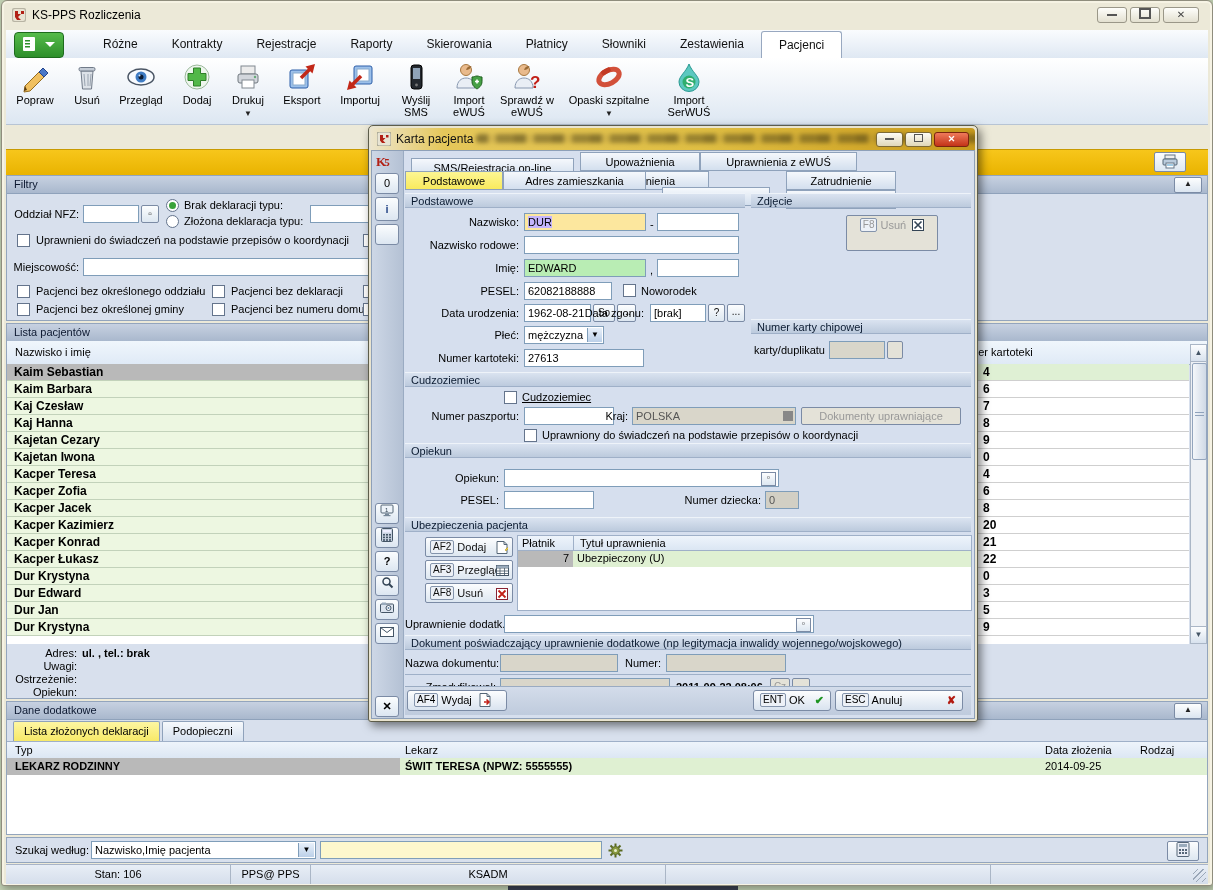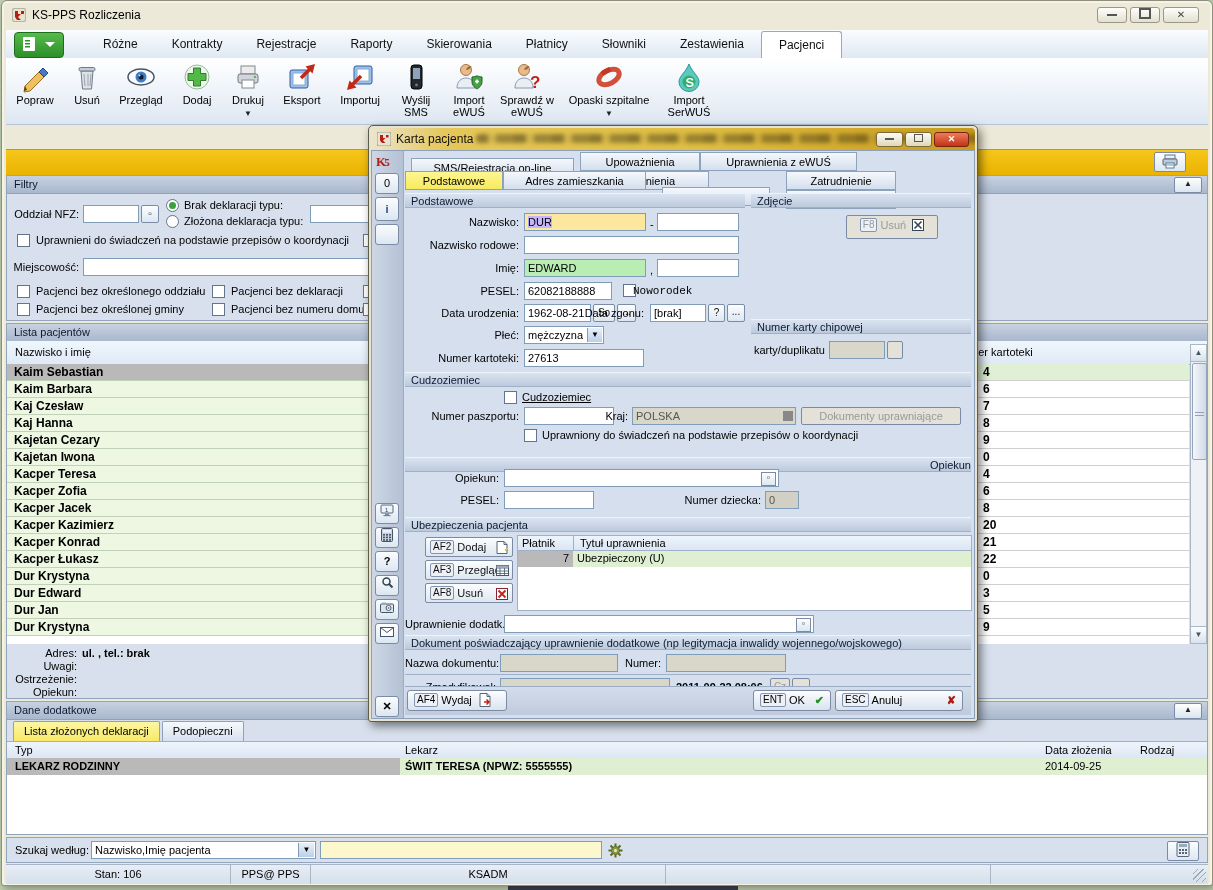--- a/index.html
+++ b/index.html
@@ -533,38 +533,38 @@
         <div class="field" style="left:252px;top:22px;width:82px;"></div>
         <span class="lbl r" style="left:0;top:48px;width:114px;">Nazwisko rodowe:</span>
         <div class="field" style="left:119px;top:45px;width:215px;"></div>
         <span class="lbl r" style="left:0;top:71px;width:114px;">Imię:</span>
         <div class="field" style="left:119px;top:68px;width:122px;background:#b9edb4;">EDWARD</div>
         <span class="lbl" style="left:245px;top:73px;">,</span>
         <div class="field" style="left:252px;top:68px;width:82px;"></div>
         <span class="lbl r" style="left:0;top:94px;width:114px;">PESEL:</span>
         <div class="field" style="left:119px;top:91px;width:88px;">62082188888</div>
         <span class="cbx" style="left:218px;top:93px;"></span>
-        <span class="lbl" style="left:228px;top:94px;font-family:Liberation Mono, monospace;">Noworodek</span>
+        <span class="lbl" style="left:236px;top:94px;">Noworodek</span>
         <span class="lbl r" style="left:0;top:116px;width:114px;">Data urodzenia:</span>
         <div class="field" style="left:119px;top:113px;width:67px;">1962-08-21</div>
         <div class="sqbtn" style="left:188px;top:113px;width:22px;height:18px;line-height:16px;">So</div>
         <div class="sqbtn" style="left:212px;top:113px;width:19px;height:18px;line-height:14px;">...</div>
         <span class="lbl r" style="left:175px;top:116px;width:64px;">Data zgonu:</span>
         <div class="field" style="left:245px;top:113px;width:56px;">[brak]</div>
         <div class="sqbtn" style="left:303px;top:113px;width:17px;height:18px;line-height:16px;">?</div>
         <div class="sqbtn" style="left:322px;top:113px;width:18px;height:18px;line-height:14px;">...</div>
         <span class="lbl r" style="left:0;top:138px;width:114px;">Płeć:</span>
         <div class="field" style="left:119px;top:135px;width:80px;"><span>mężczyzna</span>
           <span class="abs" style="right:1px;top:1px;width:14px;height:14px;background:linear-gradient(#e8f0fa,#bcd0e8);border-left:1px solid #7f9db9;text-align:center;font-size:8px;line-height:14px;">▼</span>
         </div>
         <span class="lbl r" style="left:0;top:161px;width:114px;">Numer kartoteki:</span>
         <div class="field" style="left:119px;top:158px;width:120px;">27613</div>
 
         <div class="grph" style="left:346px;top:2px;width:220px;">Zdjęcie</div>
-        <div class="sqbtn dis" style="left:441px;top:24px;width:92px;height:24px;line-height:18px;font-size:11px;">
+        <div class="sqbtn dis" style="left:441px;top:24px;width:92px;height:36px;line-height:18px;font-size:11px;">
           <span class="key">F8</span><span>Usuń</span>
           <svg width="12" height="12" style="vertical-align:-2px;margin-left:3px;" viewBox="0 0 12 12">
               <rect x="0.5" y="0.5" width="11" height="11" fill="#fff" stroke="#345"></rect>
               <path d="M2.5 2.5 l7 7 M9.5 2.5 l-7 7" stroke="#345" stroke-width="1.6"></path>
             </svg>
         </div>
 
         <div class="grph" style="left:346px;top:128px;width:220px;">Numer karty chipowej</div>
         <span class="lbl" style="left:349px;top:153px;">karty/duplikatu</span>
         <div class="field dis" style="left:424px;top:150px;width:56px;"></div>
@@ -576,21 +576,21 @@
         <span class="lbl r" style="left:0;top:219px;width:114px;">Numer paszportu:</span>
         <div class="field" style="left:119px;top:216px;width:90px;"></div>
         <span class="lbl r" style="left:180px;top:219px;width:43px;">Kraj:</span>
         <div class="field dis" style="left:227px;top:216px;width:164px;"><span>POLSKA</span>
           <span class="abs" style="right:2px;top:3px;width:10px;height:10px;background:#888;"></span>
         </div>
         <div class="sqbtn dis" style="left:396px;top:216px;width:160px;height:18px;line-height:16px;font-size:11px;">Dokumenty uprawniające</div>
         <span class="cbx" style="left:119px;top:238px;"></span>
         <span class="lbl" style="left:137px;top:238px;">Uprawniony do świadczeń na podstawie przepisów o koordynacji</span>
 
-        <div class="grph" style="left:0;top:266px;width:566px;text-align:right;">Opiekun</div>
+        <div class="grph" style="left:0;top:252px;width:566px;">Opiekun</div>
         <span class="lbl r" style="left:0;top:281px;width:94px;">Opiekun:</span>
         <div class="field" style="left:99px;top:278px;width:275px;">
           <span class="abs" style="right:2px;top:2px;width:13px;height:12px;border:1px solid #7b8ba5;background:linear-gradient(#fcfdfe,#dde7f1);text-align:center;line-height:10px;font-size:8px;">▫</span>
         </div>
         <span class="lbl r" style="left:0;top:303px;width:94px;">PESEL:</span>
         <div class="field" style="left:99px;top:300px;width:90px;"></div>
         <span class="lbl r" style="left:268px;top:303px;width:88px;">Numer dziecka:</span>
         <div class="field dis" style="left:360px;top:300px;width:34px;background:#d2cfc4;">0</div>
 
         <div class="grph" style="left:0;top:326px;width:566px;">Ubezpieczenia pacjenta</div>

